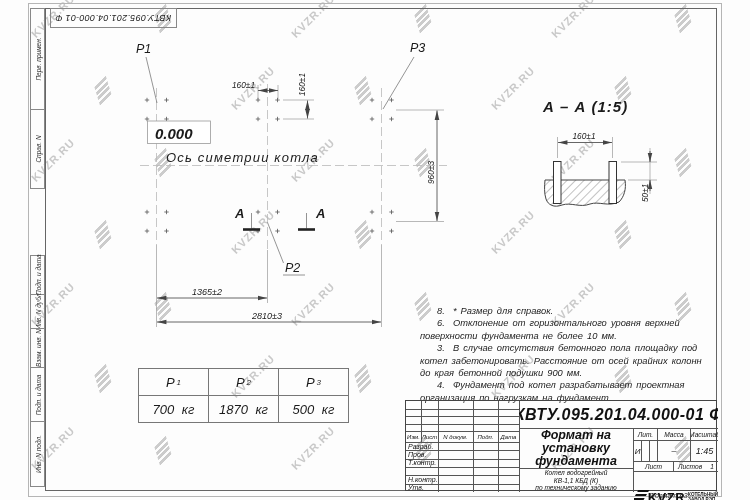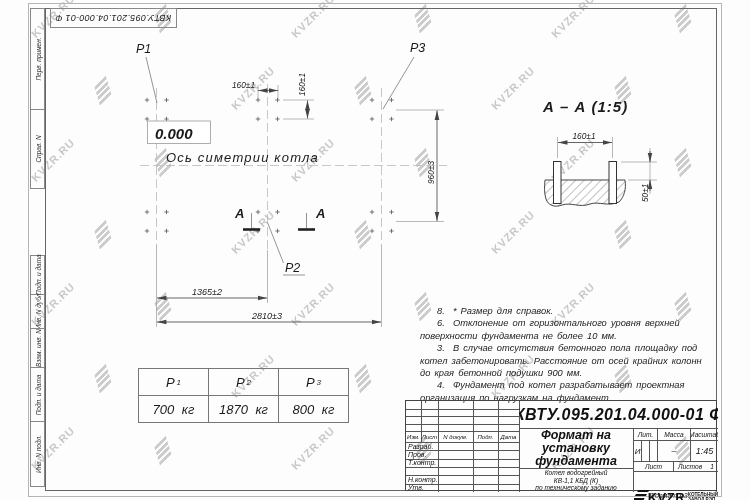--- a/index.html
+++ b/index.html
@@ -326,21 +326,21 @@
       <div class="lt-cell">
         <span>P</span>
         <sub>2</sub>
       </div>
       <div class="lt-cell">
         <span>P</span>
         <sub>3</sub>
       </div>
       <div class="lt-cell">700 кг</div>
       <div class="lt-cell">1870 кг</div>
-      <div class="lt-cell">800 кг</div>
+      <div class="lt-cell">500 кг</div>
     </div>
 
   <div id="titleblock">
     <div id="tb-left-lines">
         <div class="line" style="left: 0px; top: 7.5px; width: 113px; height: 1px;"></div>
         <div class="line" style="left: 0px; top: 15px; width: 113px; height: 1px;"></div>
         <div class="line" style="left: 0px; top: 22.5px; width: 113px; height: 1px;"></div>
         <div class="line" style="left: 0px; top: 30px; width: 113px; height: 1px;"></div>
         <div class="line" style="left: 0px; top: 41px; width: 113px; height: 1px;"></div>
         <div class="line" style="left: 0px; top: 49.3px; width: 113px; height: 1px;"></div>

